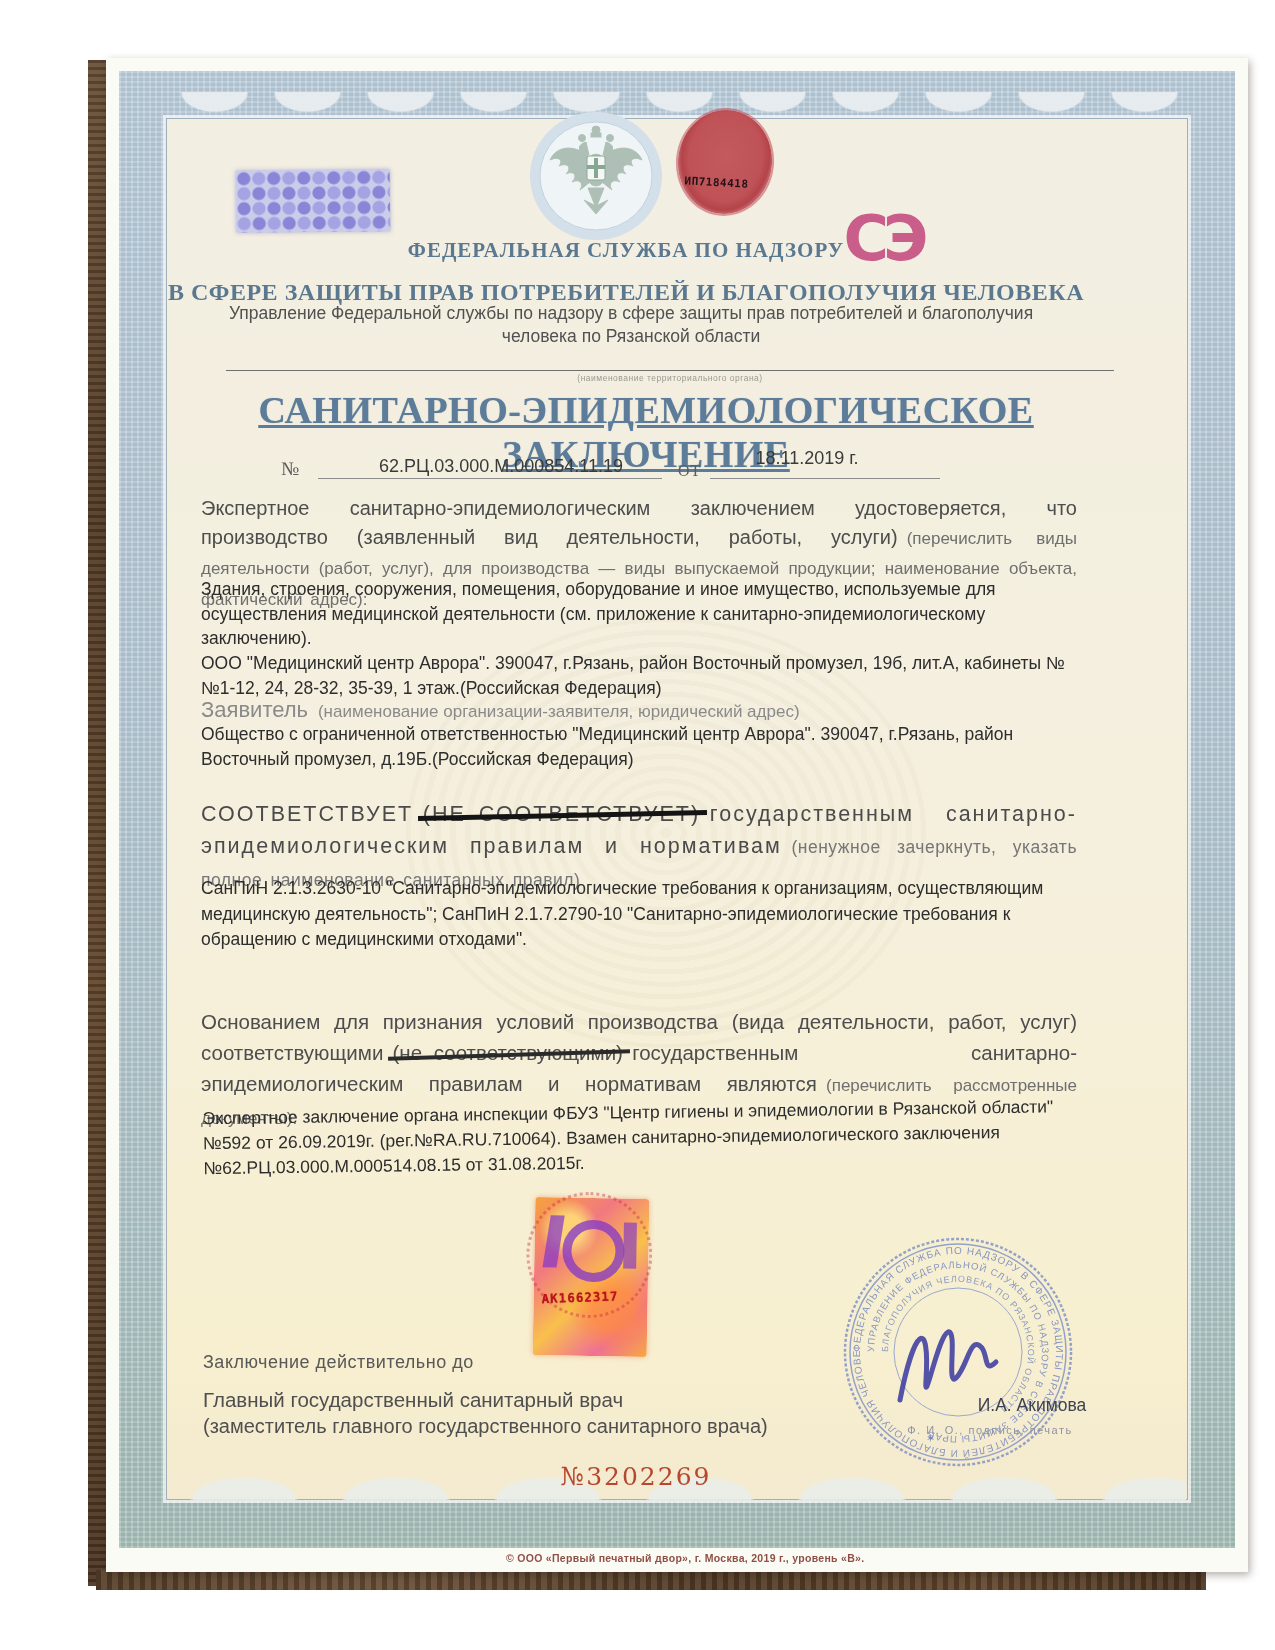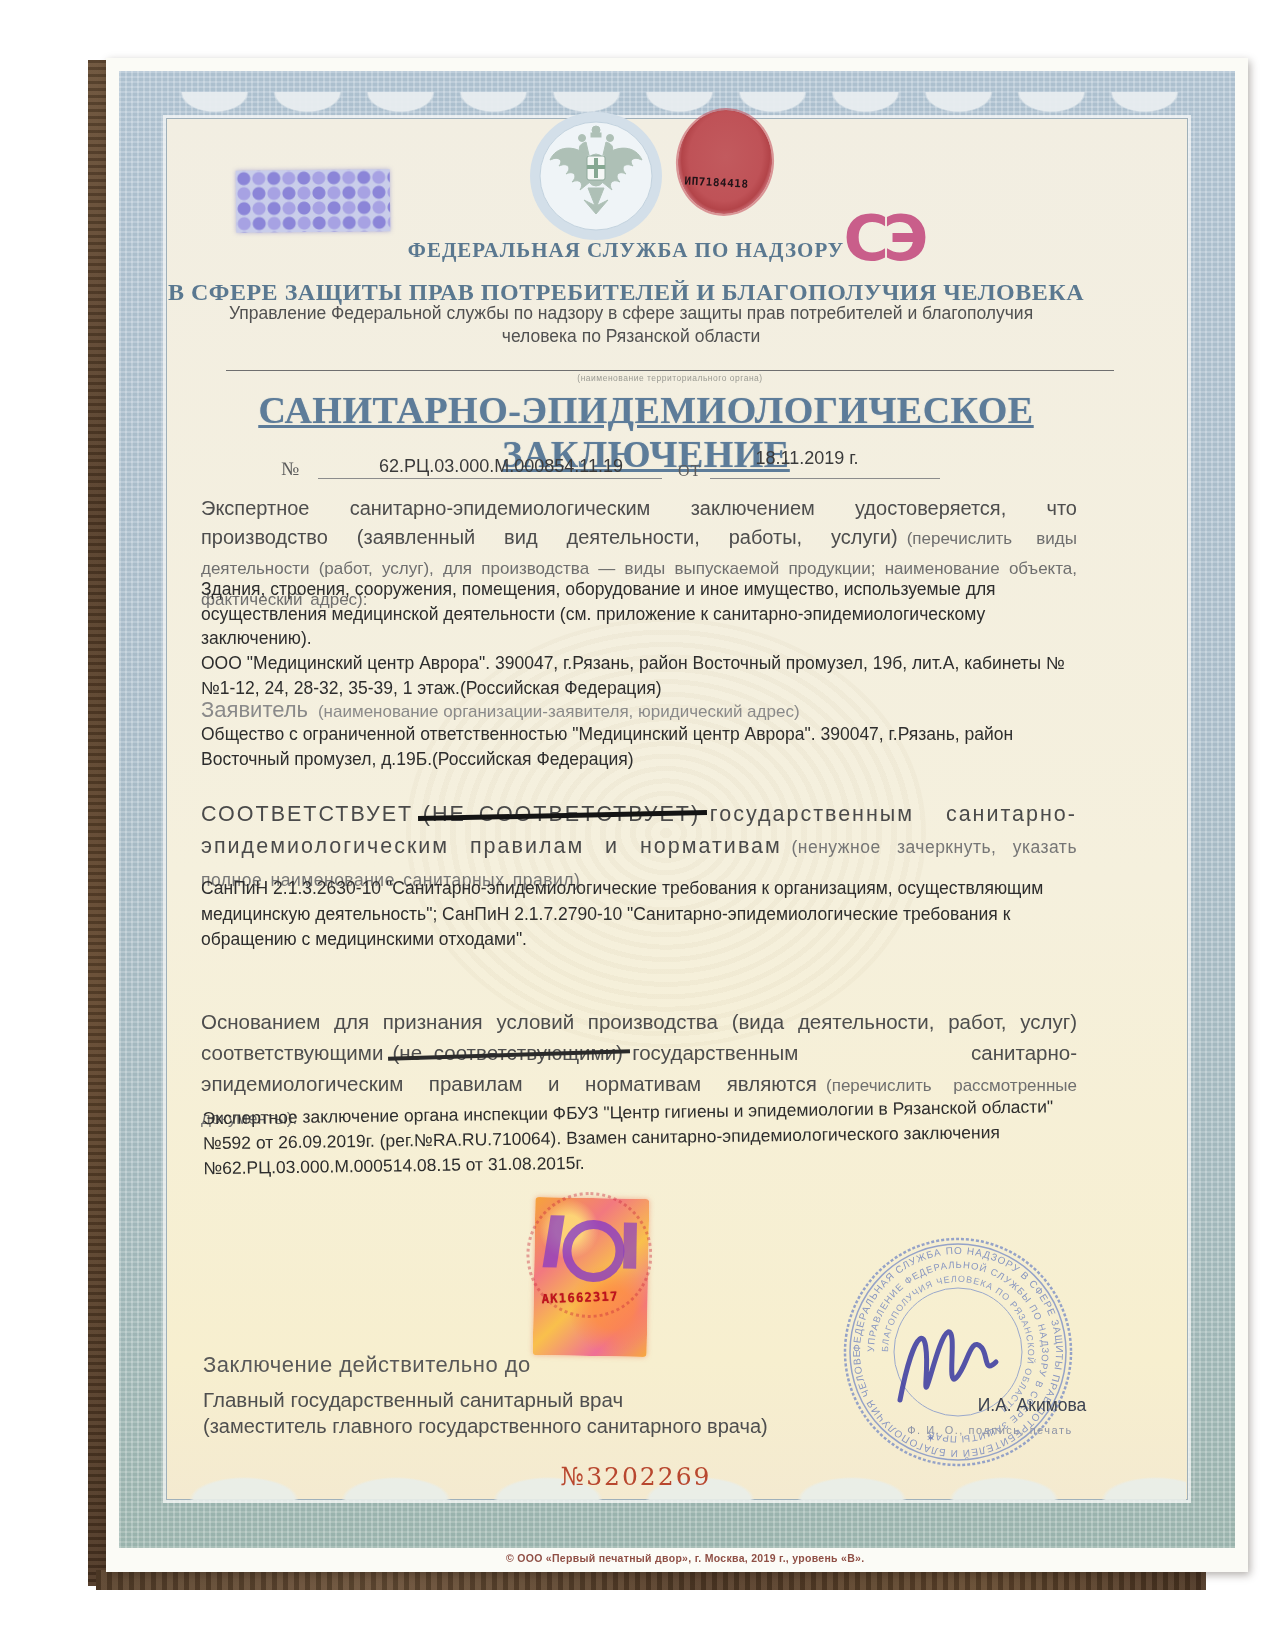--- a/index.html
+++ b/index.html
@@ -183,21 +183,21 @@
   .holo-orange .glyph-bar2{ position:absolute; right:12px; top:24px; width:13px; height:46px; background:rgba(129,54,201,.65); }
   .holo-orange .faint-ring{
     position:absolute; left:-8px; top:-6px; width:120px; height:120px; border-radius:50%;
     border:3px dotted rgba(200,40,60,.4);
   }
   .holo-orange .holo-code{
     position:absolute; left:8px; top:92px; transform:rotate(-3deg);
     font-size:12.5px; font-weight:bold; letter-spacing:1px; color:#c1121c;
     font-family:"DejaVu Sans Mono", monospace; text-shadow:0 0 1px rgba(120,0,20,.6);
   }
-  .valid-until{ position:absolute; left:97px; top:1294px; font-size:22px; letter-spacing:.5px; color:#585858; }
+  .valid-until{ position:absolute; left:97px; top:1294px; font-size:18px; letter-spacing:.5px; color:#585858; }
   .chief1{ position:absolute; left:97px; top:1330px; font-size:20.5px; color:#4f4f4f; }
   .chief2{ position:absolute; left:97px; top:1357px; font-size:20px; color:#4f4f4f; }
 
   .stamp-box{ position:absolute; left:732px; top:1174px; width:240px; height:240px; }
   .signer-name{
     position:absolute; left:856px; top:1337px; width:140px; text-align:center;
     font-size:17.5px; color:#3c4250;
   }
   .sign-cap{
     position:absolute; left:786px; top:1366px; width:196px; text-align:center;

